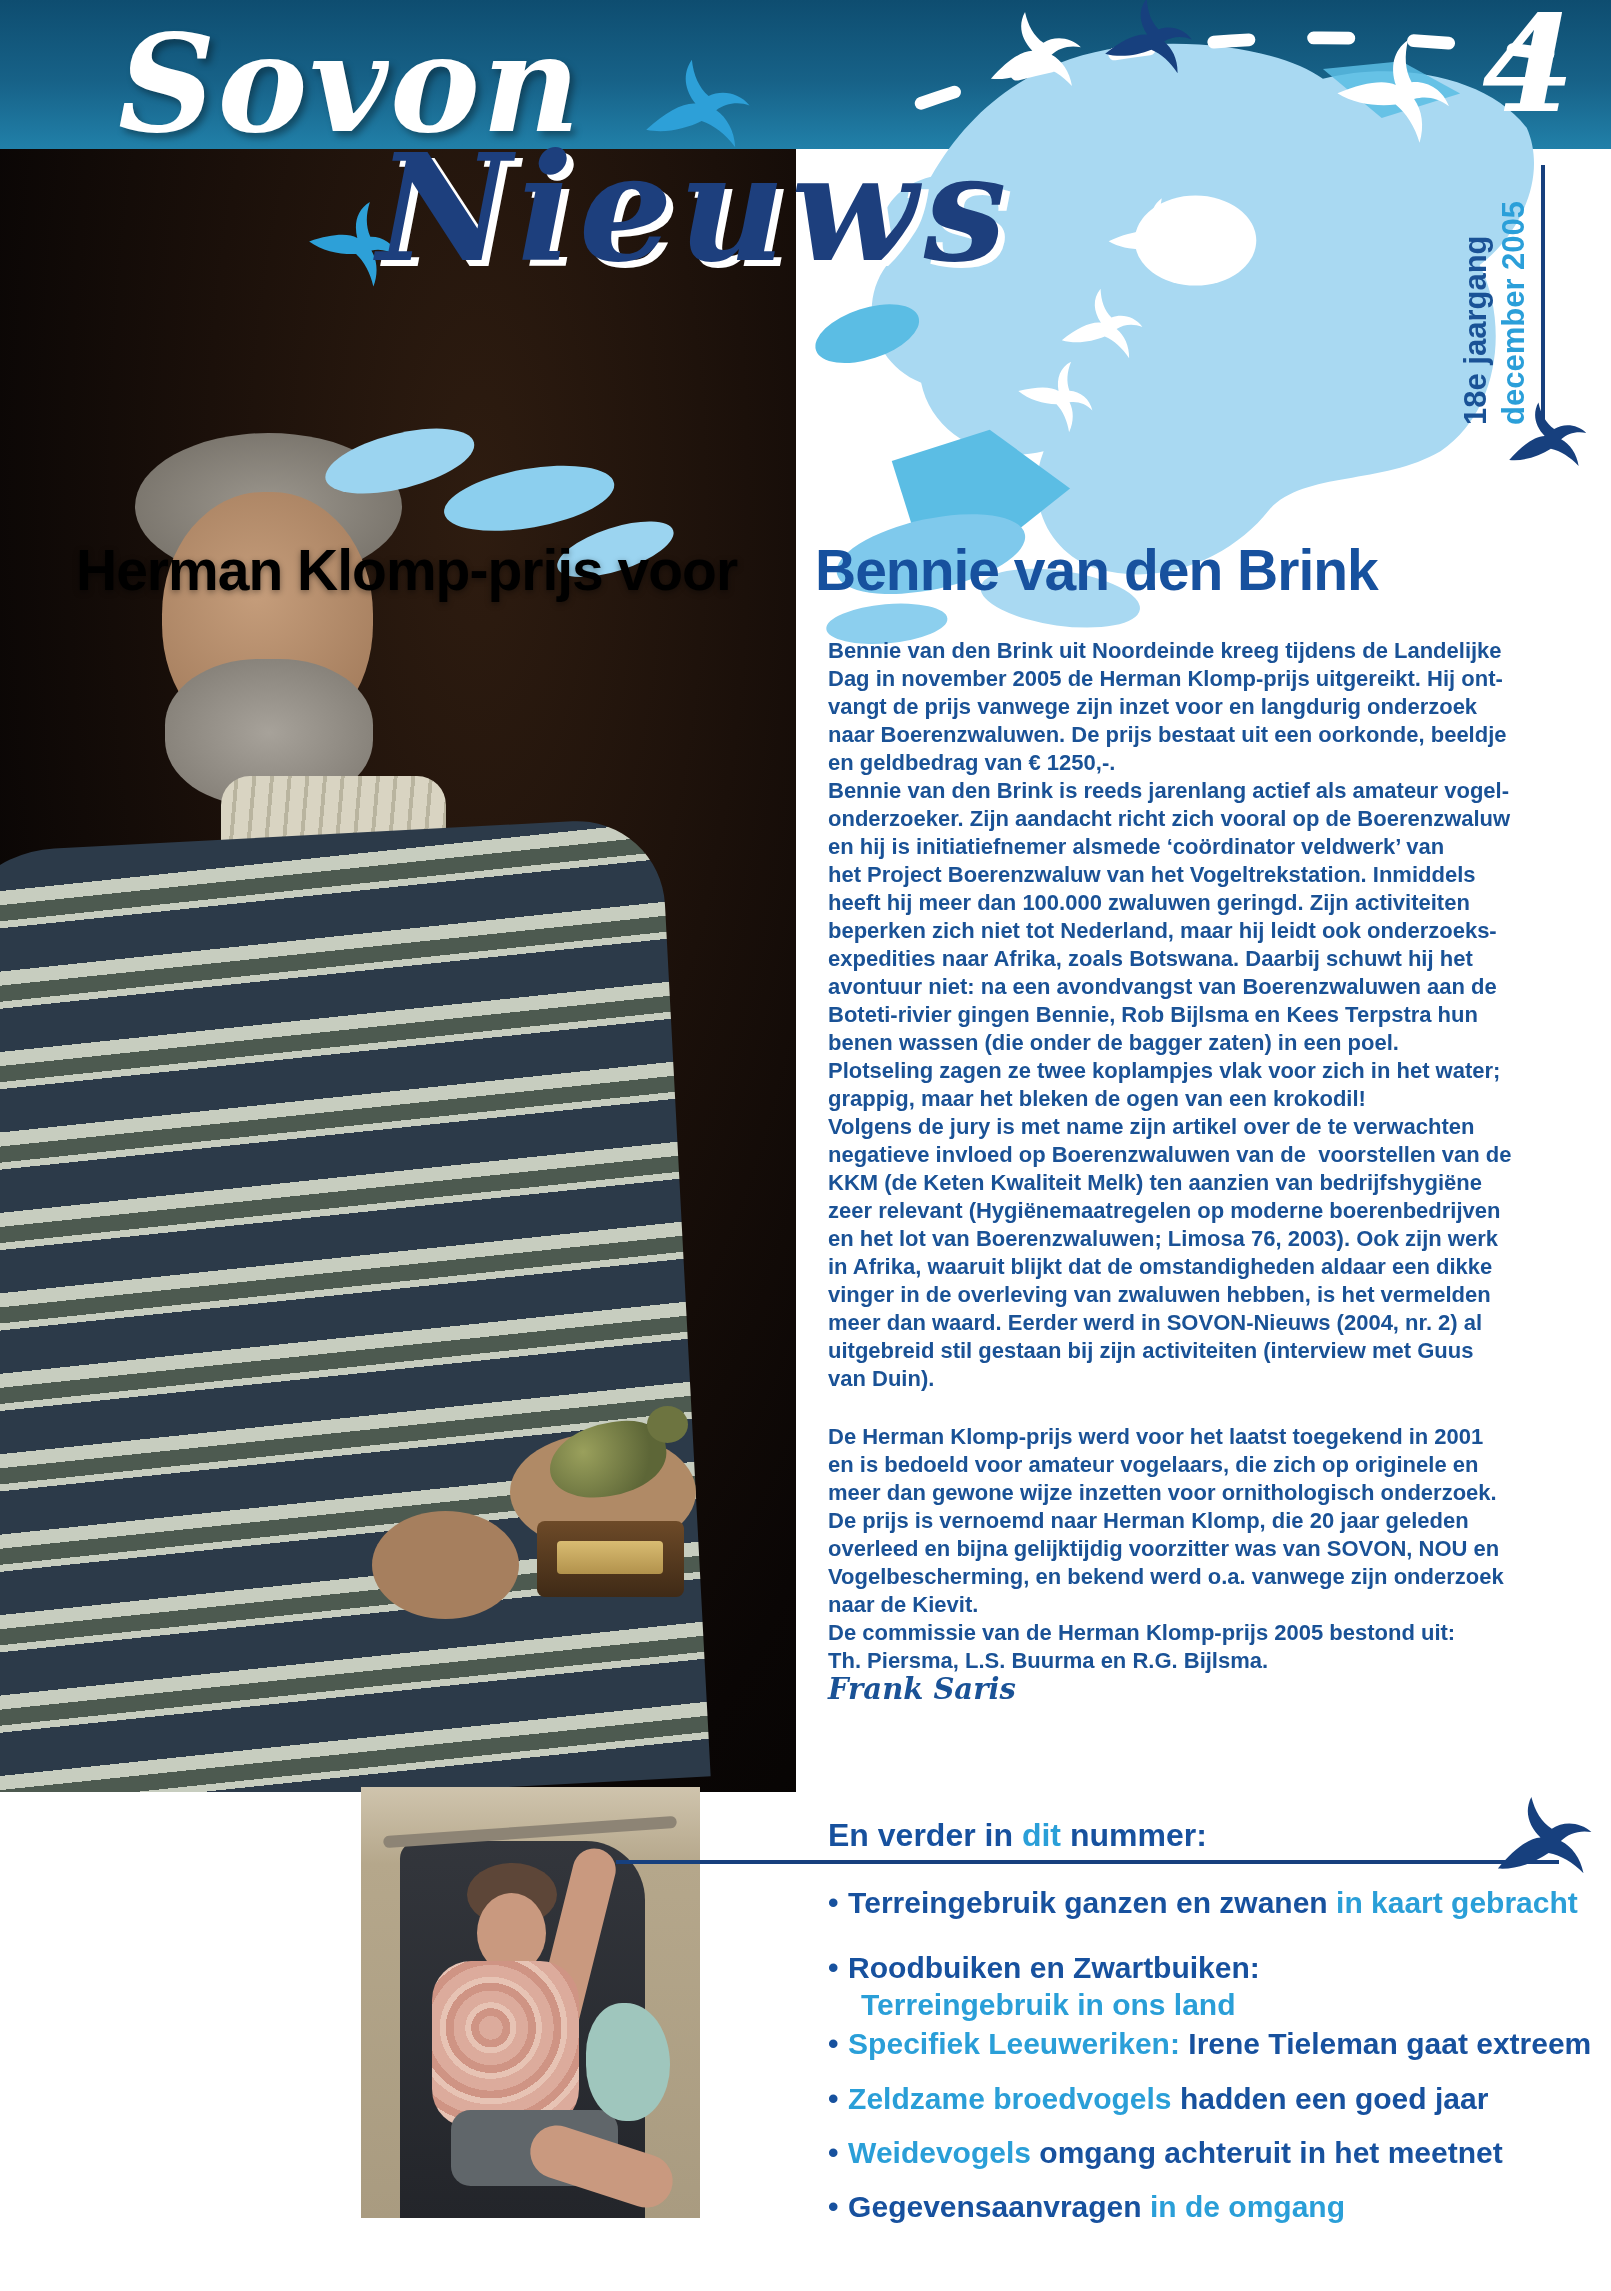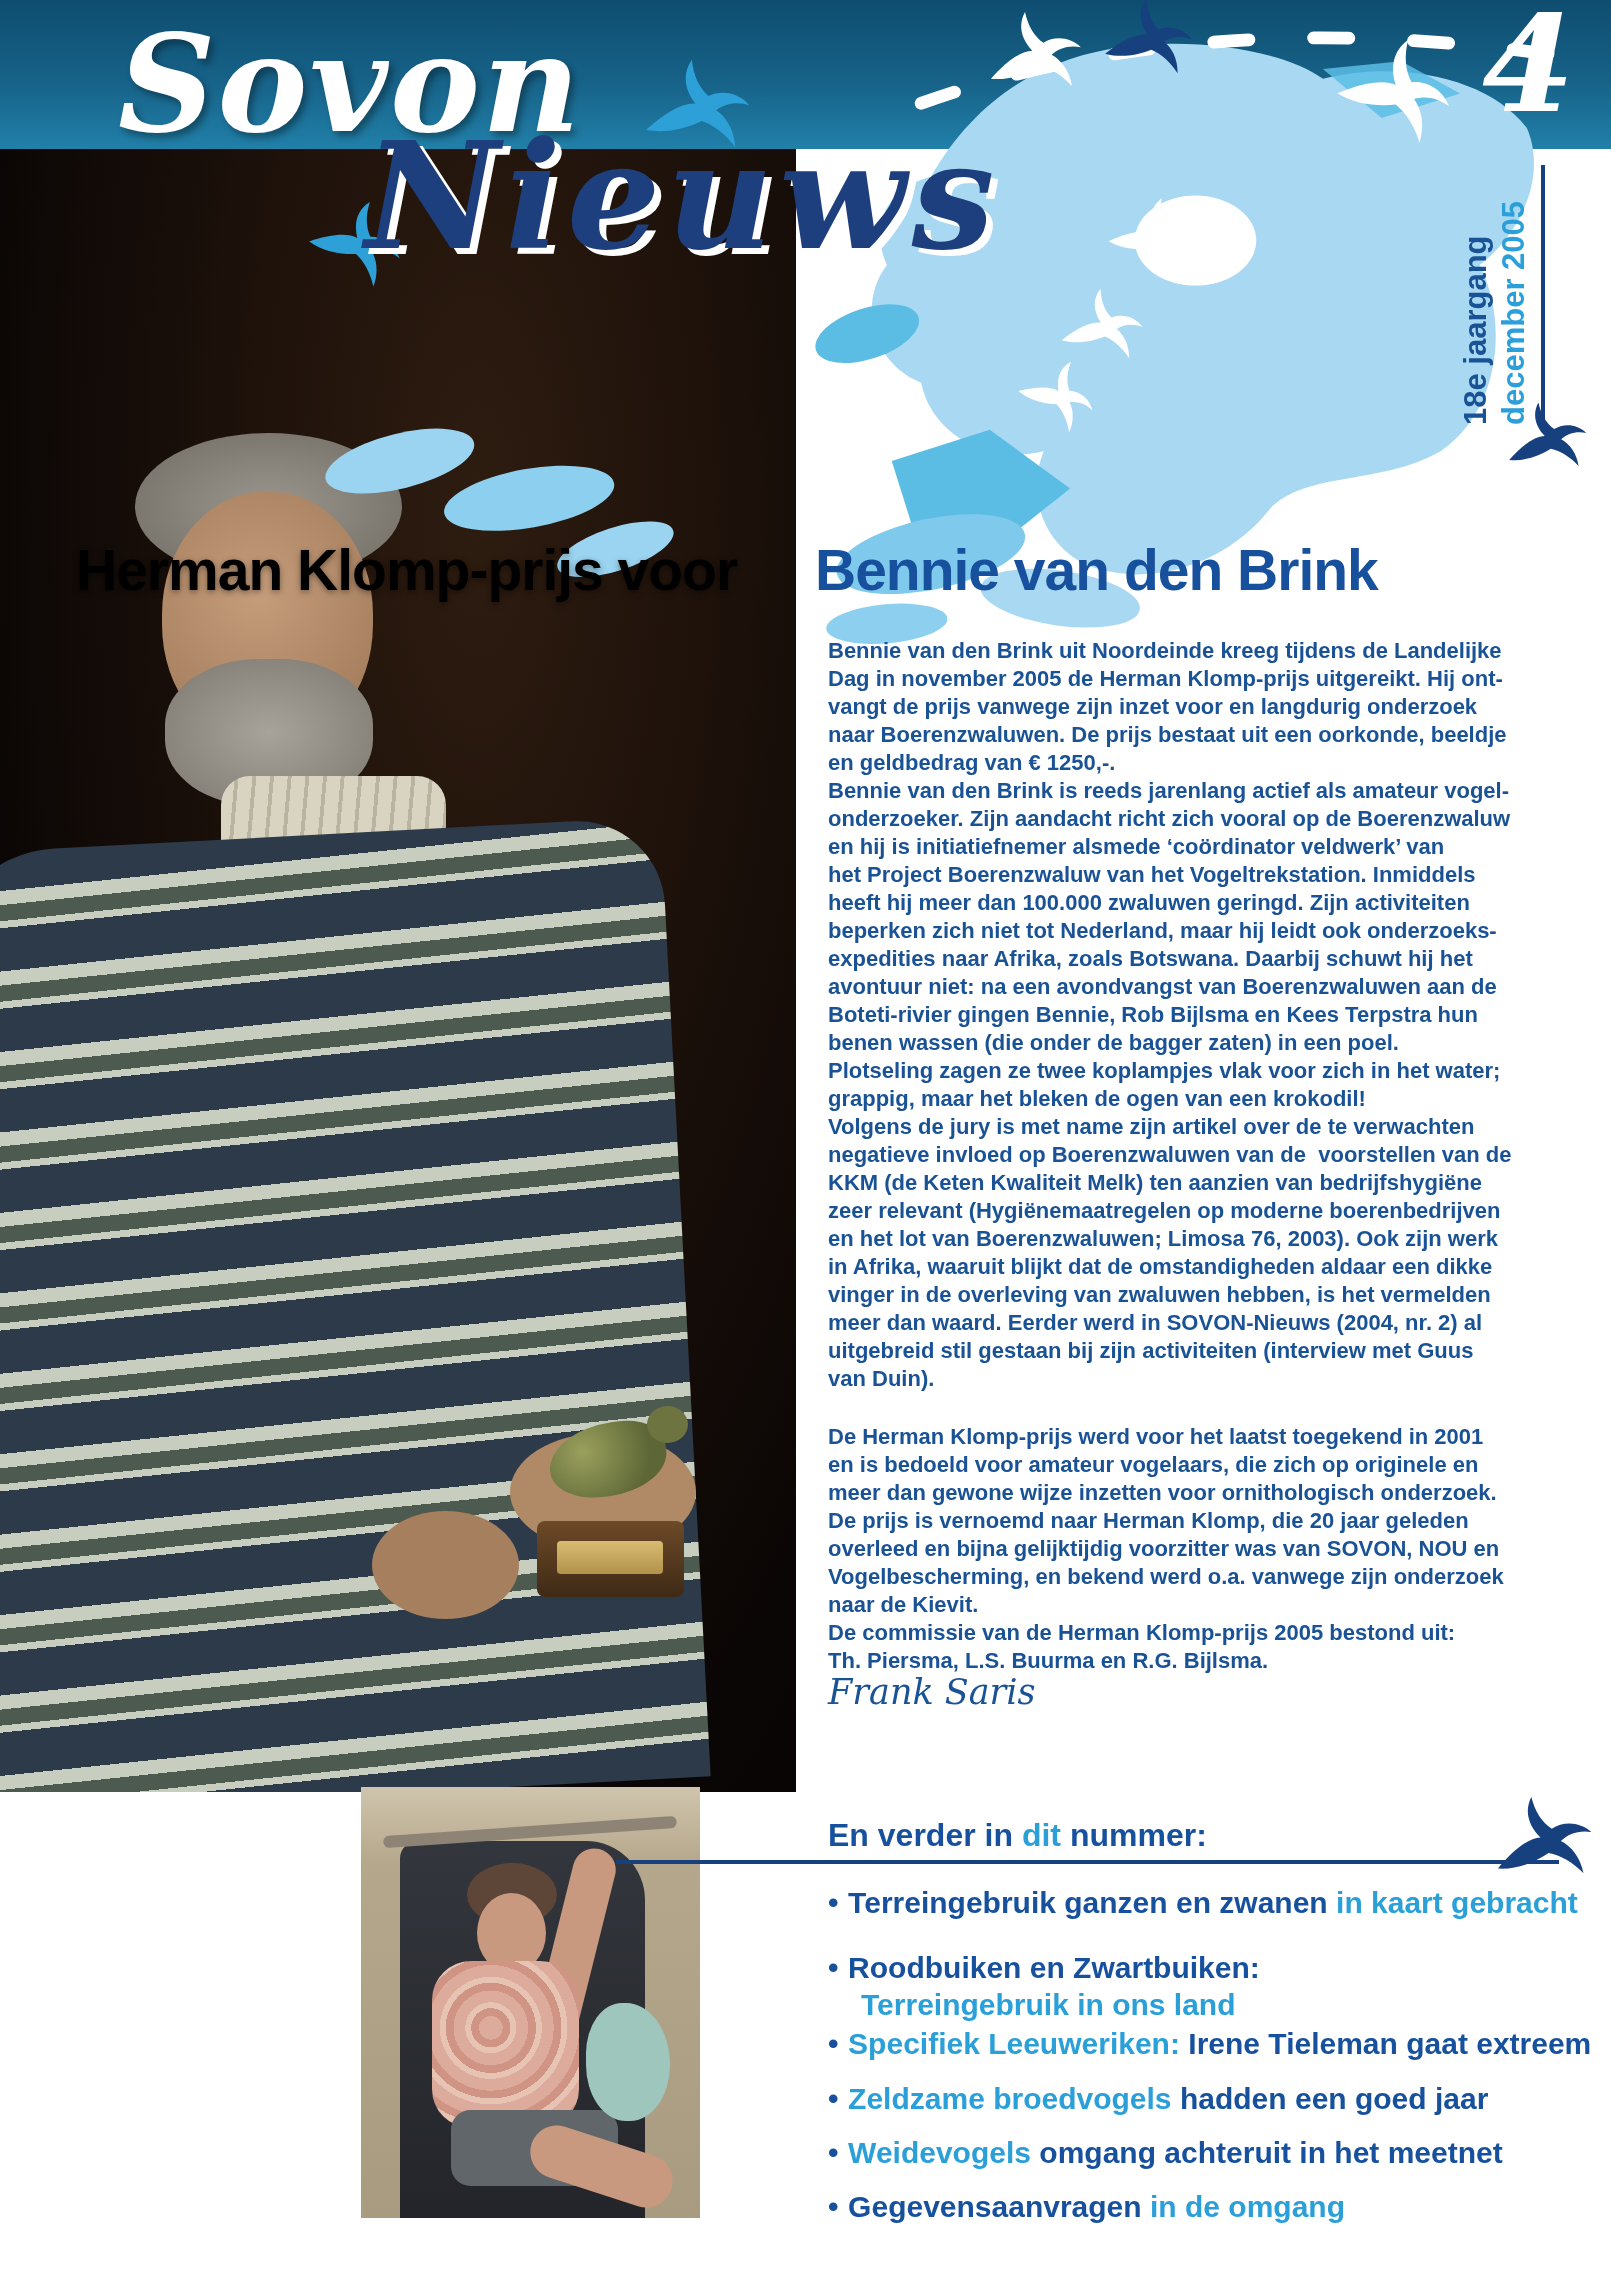--- a/index.html
+++ b/index.html
@@ -53,21 +53,21 @@
   .photo-woman .cloth{position:absolute;left:225px;top:216px;width:84px;height:118px;border-radius:45% 55% 50% 50%;background:#9fc6bd;}
 
   
   .deco{position:absolute;left:0;top:0;z-index:3;pointer-events:none;}
 
   
   .sovon{position:absolute;left:110px;top:2px;z-index:4;margin:8px;
       font-family:"DejaVu Serif",serif;font-style:italic;font-weight:bold;
       font-size:135px;line-height:1.1;color:#ffffff;letter-spacing:2px;
       text-shadow:3.9px 4.9px 7.8px rgba(0,0,0,0.35);}
-  .nieuws{position:absolute;left:365px;top:116px;z-index:4;margin:0;
+  .nieuws{position:absolute;left:365px;top:116px;z-index:4;margin:12px;
       font-family:"DejaVu Serif",serif;font-style:italic;font-weight:bold;
       font-size:147px;line-height:1.1;color:#1d3f7d;letter-spacing:5.9px;
       text-shadow:6.9px 5.9px 0 #ffffff;}
   .issue-number{position:absolute;left:1482px;top:-13.7px;z-index:4;
       font-family:"DejaVu Serif",serif;font-style:italic;font-weight:bold;
       font-size:133px;color:#ffffff;}
   .issue-vol,.issue-date{position:absolute;z-index:4;
       font-size:31px;font-weight:bold;white-space:nowrap;
       transform:rotate(-90deg);transform-origin:0 0;}
   .issue-vol{left:1458px;top:425px;color:#1a5296;}
@@ -79,21 +79,21 @@
       font-size:57px;font-weight:bold;letter-spacing:-1px;white-space:nowrap;}
   .hl-white{left:76px;color:#000000;text-shadow:0 2px 5.9px rgba(0,0,0,.4);}
   .hl-blue{left:815px;color:#17519e;}
 
   
   .body-text{position:absolute;left:828px;z-index:4;color:#1a5296;
       font-size:22px;font-weight:bold;line-height:28px;white-space:pre;}
   .body-p1{top:637px;}
   .body-p2{top:1423px;}
   .author{position:absolute;left:828px;top:1672px;z-index:4;color:#1a5296;
-      font-family:"DejaVu Serif",serif;font-style:italic;font-weight:normal;font-size:35px;}
+      font-family:"DejaVu Serif",serif;font-style:italic;font-weight:bold;font-size:29px;}
 
   
   .toc-heading{position:absolute;left:828px;top:1817px;z-index:4;
       font-size:32px;font-weight:bold;color:#17407e;white-space:nowrap;}
   .toc-rule{position:absolute;left:616px;top:1860px;width:943px;height:3.9px;background:#17407e;z-index:4;}
   .toc-item{position:absolute;left:828px;z-index:4;font-size:30px;font-weight:bold;
       line-height:37px;white-space:nowrap;}
   .toc-1{top:1884px;} .toc-2{top:1949px;} .toc-3{top:2025px;}
   .toc-4{top:2080px;} .toc-5{top:2134px;} .toc-6{top:2188px;}
   .seg-dark{color:#17519e;} .seg-light{color:#2a9fd8;}

